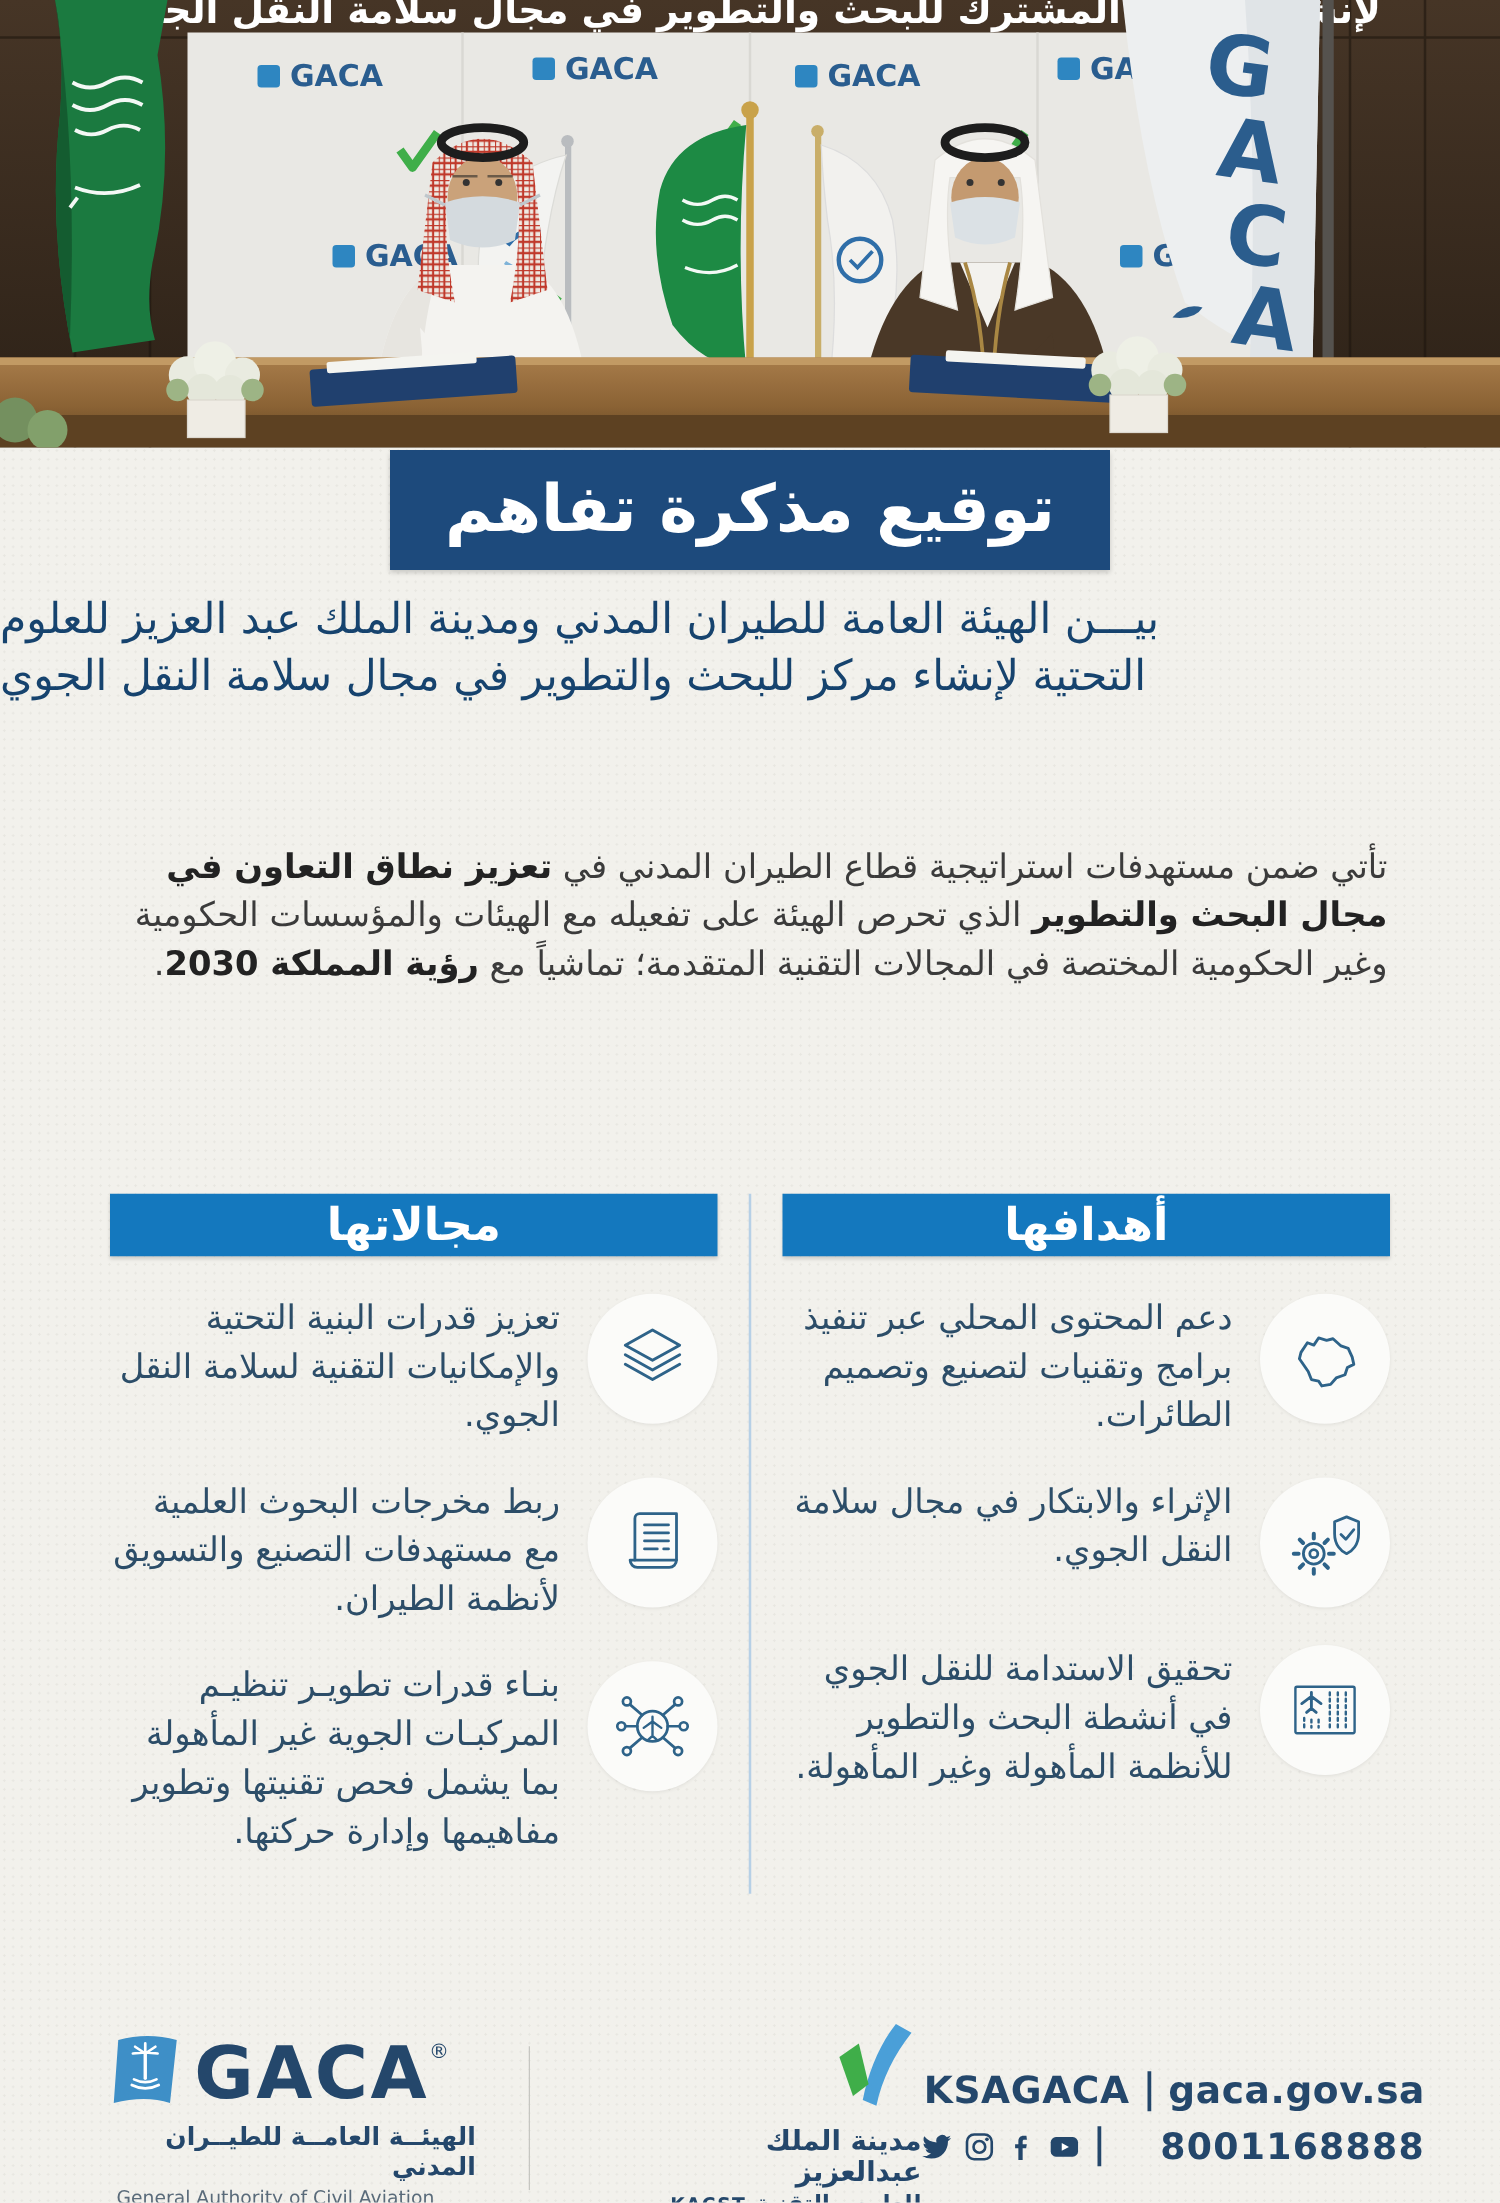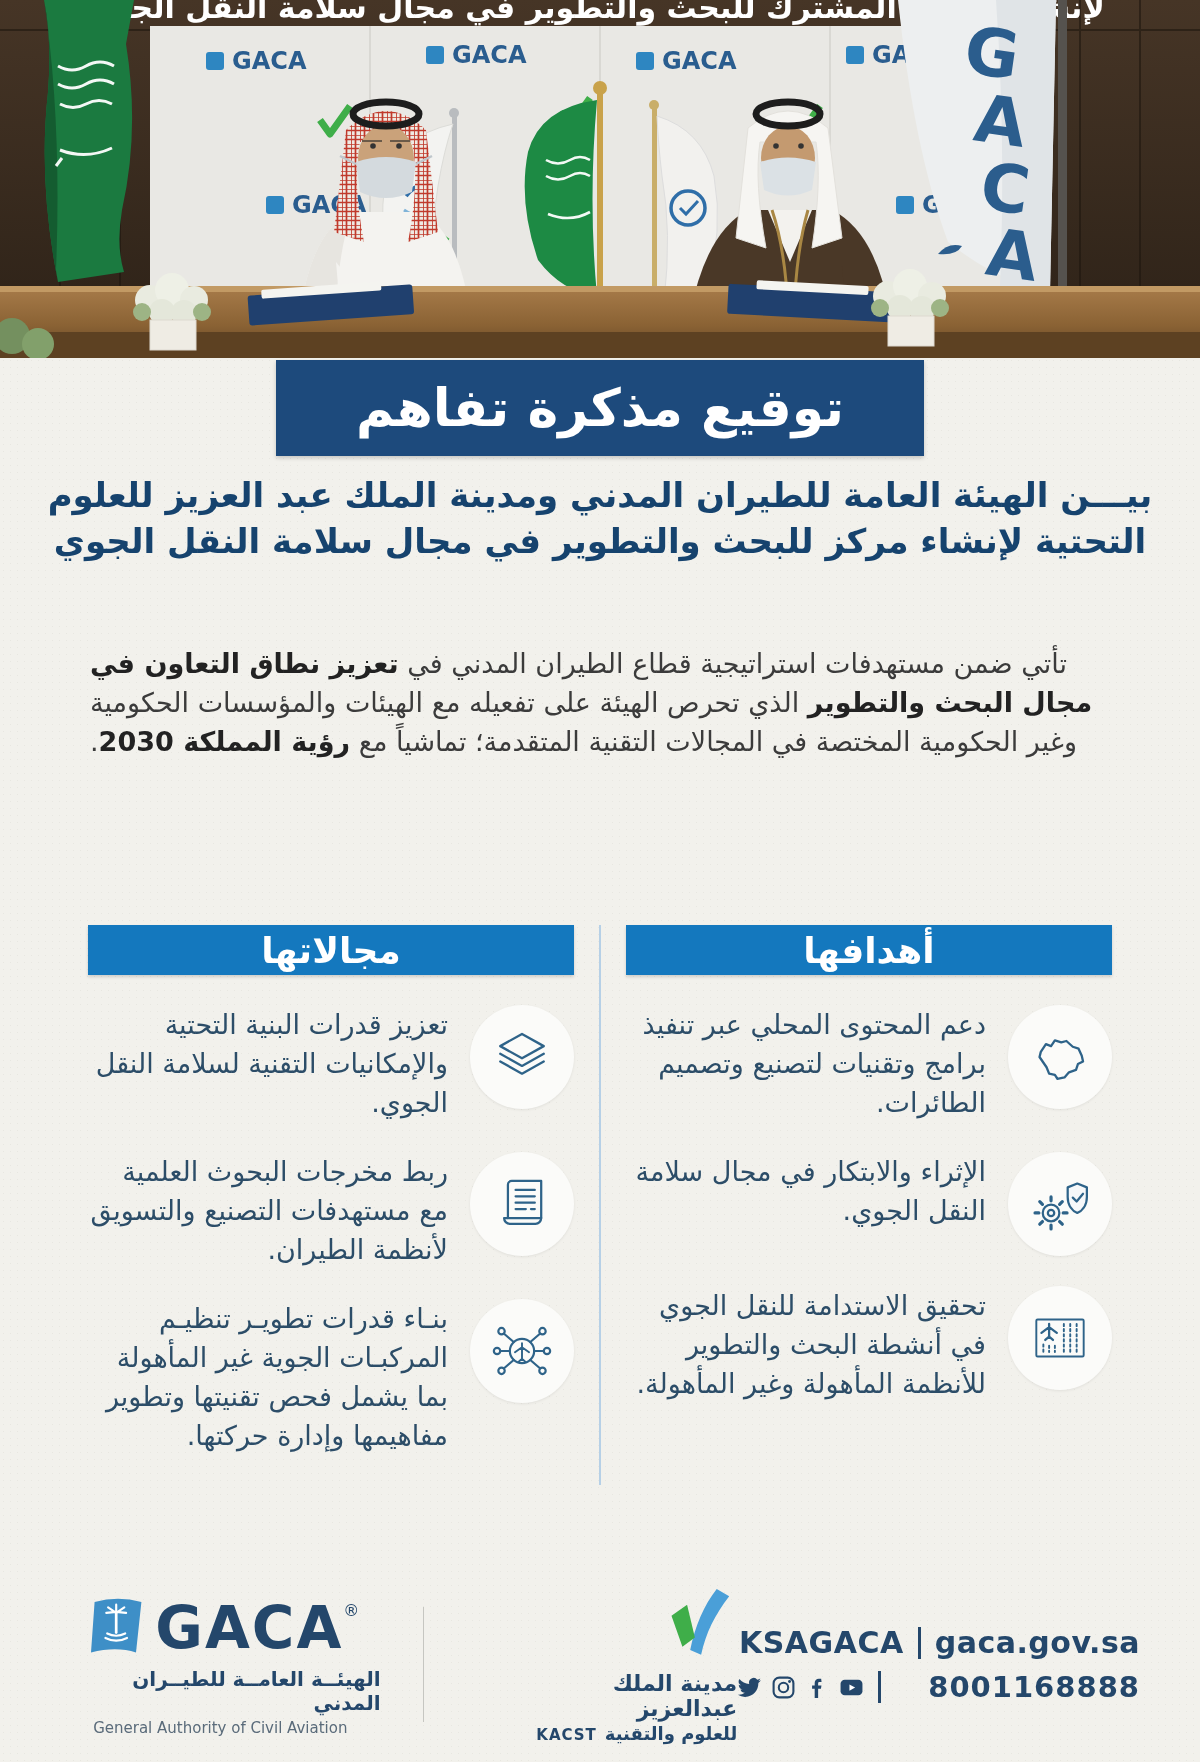--- a/index.html
+++ b/index.html
@@ -8,35 +8,35 @@
     font-family:"DejaVu Sans","Liberation Sans",sans-serif;
     background-color:#f2f1ec;
     background-image:radial-gradient(#e8e7e1 .8px,transparent .8px);
     background-size:7px 7px;
   }
   .page{width:1200px;height:1762px;position:relative;}
   
   .photo-wrap{width:1200px;height:358px;display:block;}
   
   .banner{
-    width:648px;height:96px;margin:2px auto 0;
+    width:576px;height:96px;margin:2px auto 0;
     background:var(--banner-navy,#1d4a7c);
     color:#fff;display:flex;align-items:center;justify-content:center;
     font-size:52px;font-weight:bold;direction:rtl;
     box-shadow:0 2px 4px rgba(0,0,0,.18);
   }
   
   .subtitle{
-    margin-top:16px;text-align:center;direction:rtl;
-    color:var(--text-navy,#16436e);font-weight:bold;
+    margin-top:16px;text-align:left;direction:rtl;
+    color:var(--text-navy,#16436e);font-weight:normal;
     font-size:34px;line-height:46px;
   }
   
   .intro{
-    margin:80px auto 0;width:1020px;text-align:left;direction:rtl;
+    margin:110px auto 0;width:1020px;text-align:right;direction:rtl;
     color:#3b3b3b;font-size:27px;line-height:39px;
   }
   .intro b{color:#222;}
   
   .columns{
     margin-top:164px;padding:0 88px;display:flex;direction:rtl;align-items:stretch;
   }
   .col{flex:1;min-width:0;}
   .col-divider{width:2px;background:var(--divider-blue,#b6d0e6);margin:0 25px;}
   .col-header{

